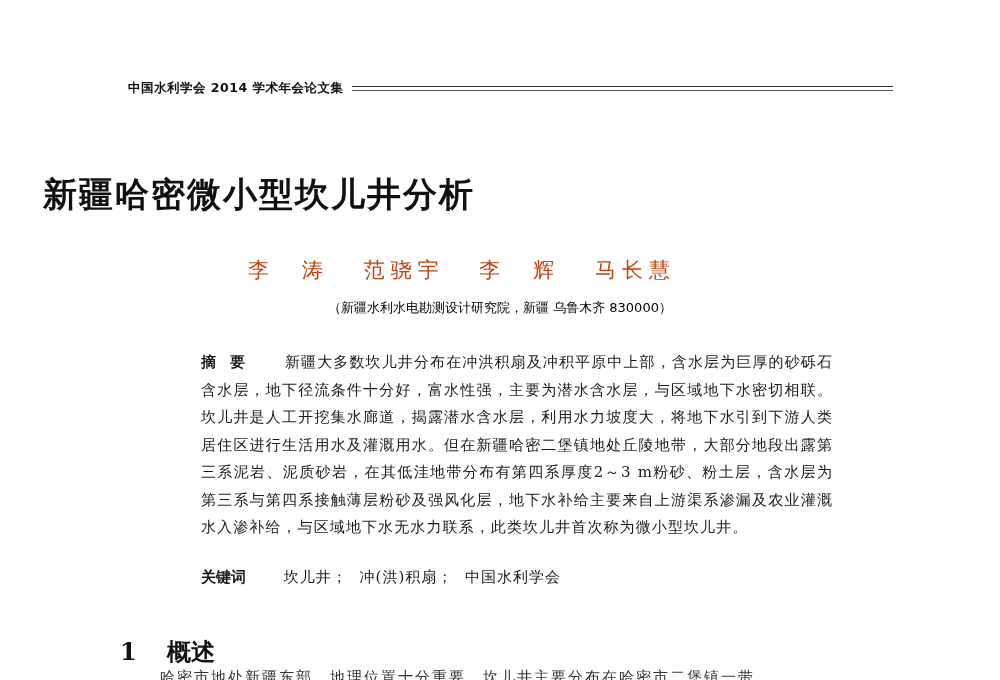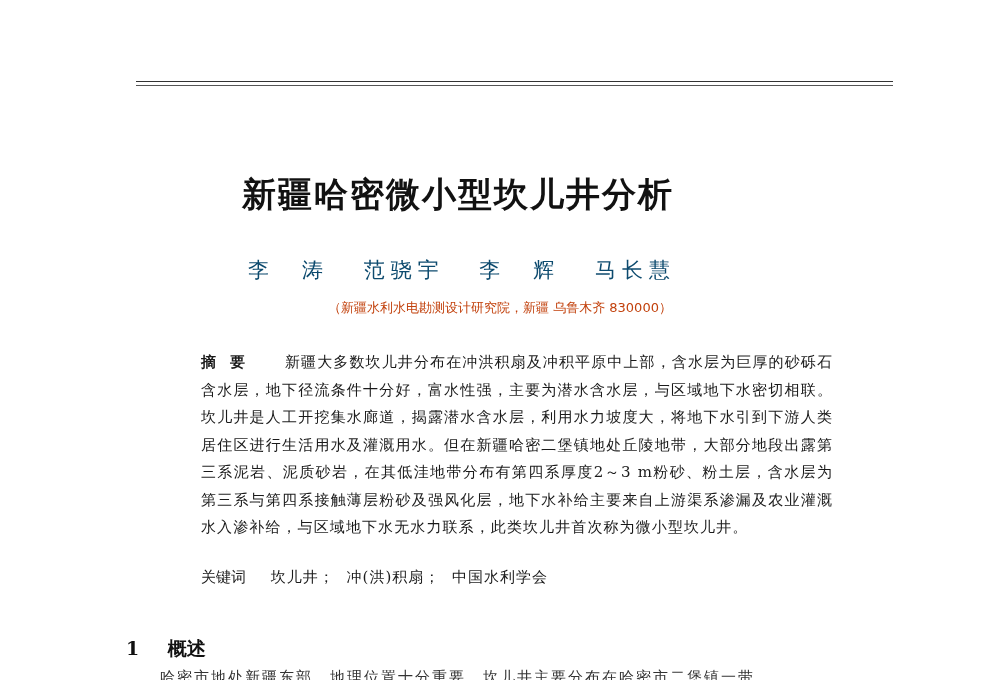--- a/index.html
+++ b/index.html
@@ -16,66 +16,67 @@
   .running-head .rh-text {
     font-family: "DejaVu Sans", "Liberation Sans", sans-serif;
     font-weight: bold; font-size: 12.5px; letter-spacing: 0.5px;
     white-space: nowrap; color: #111;
   }
   .rh-rule { flex: 1; margin-left: 8px; position: relative; height: 8px; }
   .rh-rule .l1 { position: absolute; left: 0; right: 0; top: 1px; border-top: 1.5px solid #333; }
   .rh-rule .l2 { position: absolute; left: 0; right: 0; top: 5px; border-top: 1px solid #555; }
 
   .title {
-    position: absolute; left: 0; width: 916px; top: 172px; text-align: center;
-    font-size: 34px; font-weight: bold; letter-spacing: 2px; color: #111;
+    position: absolute; left: 0; width: 916px; top: 172px; text-align: left;
+    font-size: 34px; font-weight: bold; letter-spacing: 2px; color: #111; padding-left: 43px;
   }
   .authors {
     position: absolute; left: 0; width: 924px; top: 256px; text-align: center;
-    font-size: 21px; color: #0c4a6e; word-spacing: 0;
+    font-size: 21px; color: #c2410c; word-spacing: 0;
   }
   .authors span { margin: 0 14px; letter-spacing: 6px; }
   .affil {
     position: absolute; left: 0; width: 1000px; top: 299px; text-align: center;
-    font-size: 13px; color: #c2410c;
+    font-size: 13px; color: #000000;
     font-family: "DejaVu Sans", "Liberation Sans", sans-serif;
   }
   .abstract {
     position: absolute; left: 201px; top: 349px; width: 632px;
     font-size: 15px; line-height: 27.5px; color: #1a1a1a; letter-spacing: 1.1px;
     text-align: justify;
   }
   .abstract .label {
     font-family: "DejaVu Sans", "Liberation Sans", sans-serif;
     font-weight: bold; letter-spacing: 14px; margin-right: 20px;
   }
   .keywords {
     position: absolute; left: 201px; top: 568px; font-size: 15px; color: #1a1a1a;
     letter-spacing: 1px;
   }
   .keywords .label {
     font-family: "DejaVu Sans", "Liberation Sans", sans-serif;
-    font-weight: normal; margin-right: 19px; letter-spacing: 0;
+    font-weight: bold; margin-right: 32px; letter-spacing: 0;
   }
   .keywords .kw { margin-right: 6px; margin-top: 24px; }
   .section-head {
-    position: absolute; left: 126px; top: 636px;
-    font-size: 19px; font-weight: bold; color: #111;
+    position: absolute; left: 120px; top: 636px;
+    font-size: 24px; font-weight: bold; color: #111;
     font-family: "DejaVu Sans", "Liberation Sans", sans-serif;
   }
   .section-head .num { margin-right: 22px; font-family: "DejaVu Serif", serif; }
   .body-line {
     position: absolute; left: 160px; top: 668px; width: 750px;
     font-size: 15px; color: #333; white-space: nowrap; overflow: hidden; letter-spacing: 2px;
   }
 </style>
 </head>
 <body>
 
 <div class="running-head">
+  <span class="rh-text">中国水利学会 2014 学术年会论文集</span>
   <div class="rh-rule">
     <div class="l1"></div>
       <div class="l2"></div>
   </div>
 </div>
 
 <div class="title">新疆哈密微小型坎儿井分析</div>
 
 <div class="authors">
   <span>李　涛</span>

